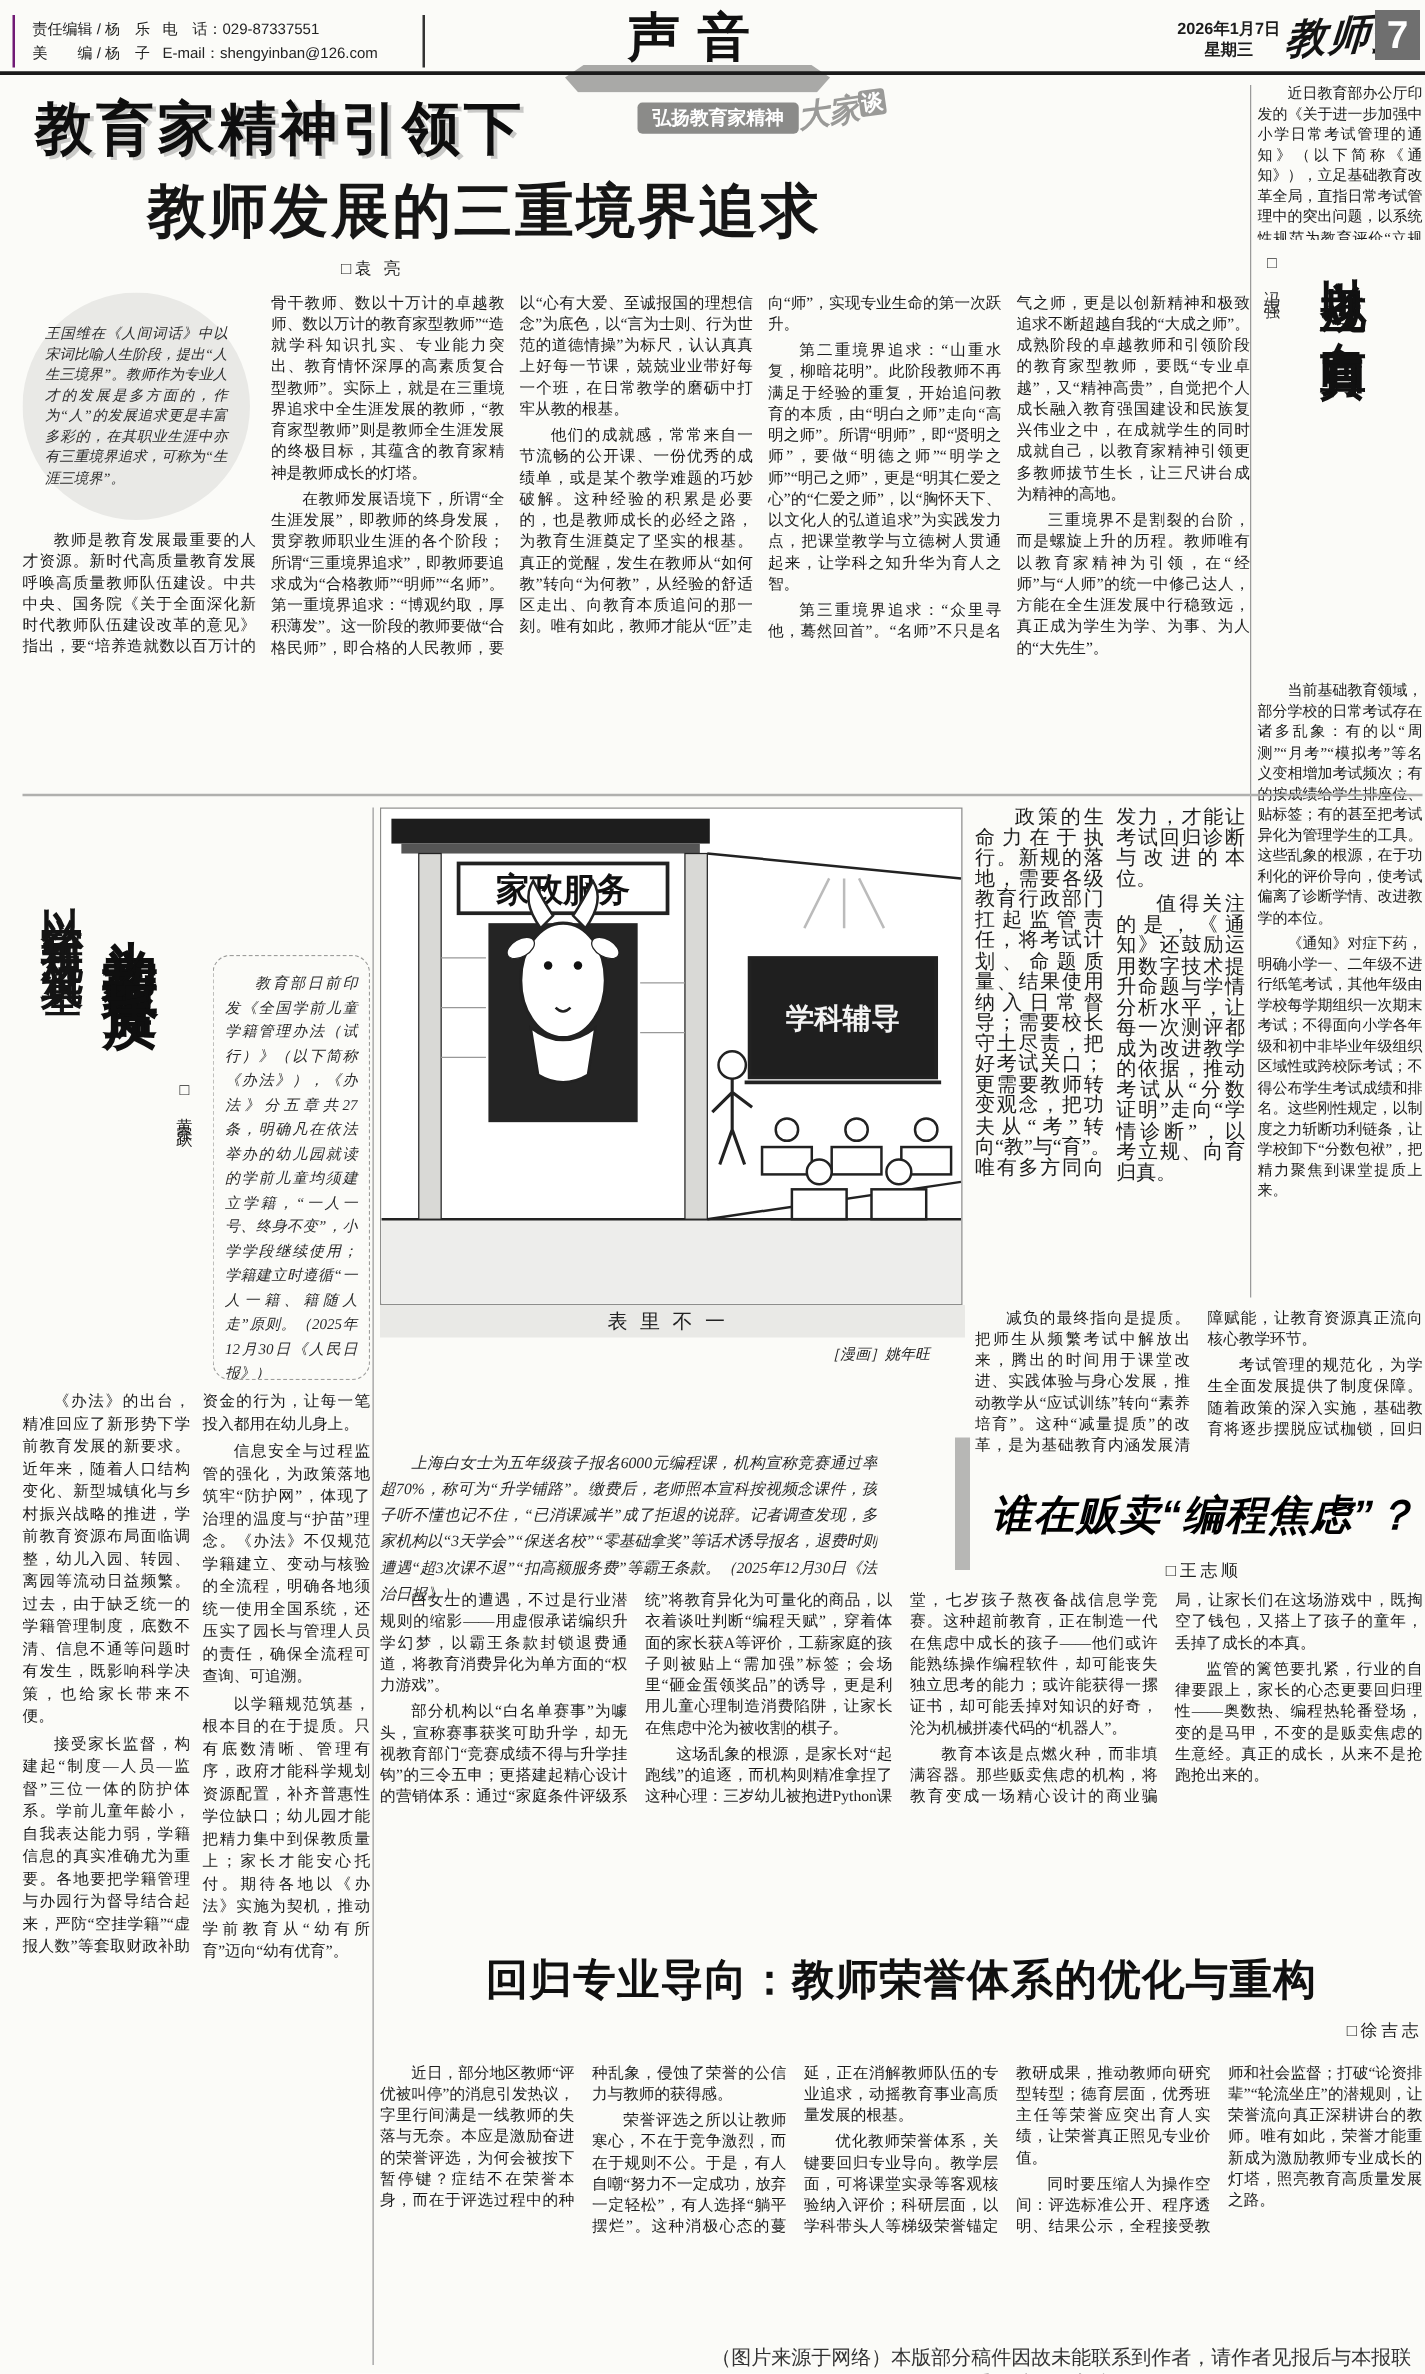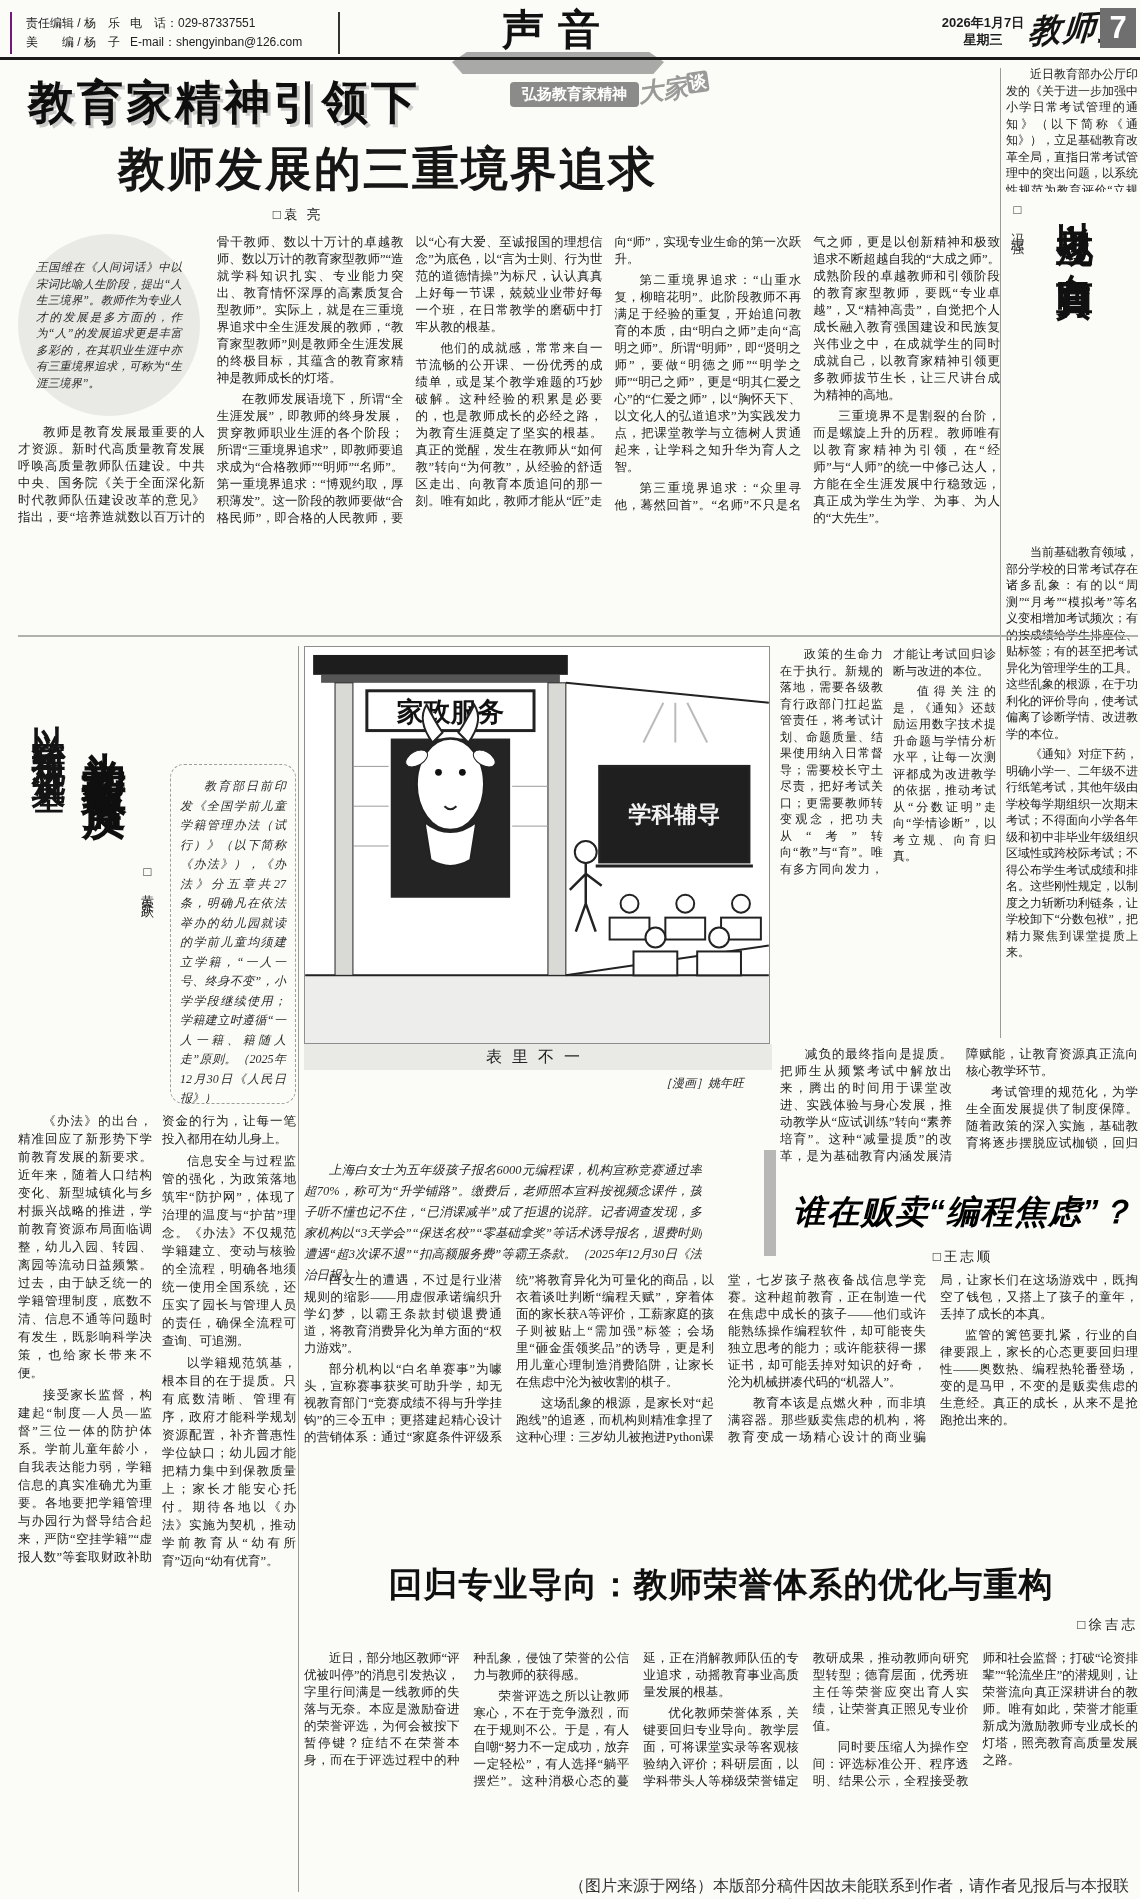--- a/index.html
+++ b/index.html
@@ -54,21 +54,21 @@
   
   .right-art{position:absolute;left:1006px;top:66px;width:132px;height:972px;}
   .r-intro{height:126px;overflow:hidden;font-size:12px;line-height:16.5px;}
   .r-vblock{position:relative;height:352px;}
   .r-vby{position:absolute;left:2px;top:10px;writing-mode:vertical-rl;font-size:13px;letter-spacing:5px;color:#333;}
   .r-vtitle{position:absolute;left:46px;top:0;writing-mode:vertical-rl;
     font-family:"Liberation Sans",sans-serif;font-weight:700;font-size:37px;line-height:44px;
     letter-spacing:3px;color:#111;height:352px;}
   .r-body{height:478px;overflow:hidden;font-size:12px;line-height:16.5px;}
   .blockA{position:absolute;left:780px;top:646px;width:216px;height:392px;overflow:hidden;
-    column-count:2;column-gap:10px;font-size:12px;line-height:16.5px;}
+    column-count:2;column-gap:10px;font-size:16px;line-height:16.5px;}
   .blockB{position:absolute;left:780px;top:1046px;width:358px;height:138px;overflow:hidden;
     column-count:2;column-gap:14px;font-size:12.5px;line-height:17px;}
 
   
   .left-art{position:absolute;left:18px;top:646px;width:278px;height:1246px;}
   .lt1{position:absolute;left:8px;top:52px;writing-mode:vertical-rl;
     font-family:"Liberation Sans",sans-serif;font-weight:600;font-size:34px;letter-spacing:9px;color:#141414;}
   .lt2{position:absolute;left:56px;top:70px;writing-mode:vertical-rl;
     font-family:"Liberation Sans",sans-serif;font-weight:800;font-size:45px;letter-spacing:7px;color:#0f0f0f;}
   .lt-by{position:absolute;left:120px;top:218px;writing-mode:vertical-rl;font-size:13px;letter-spacing:5px;}

